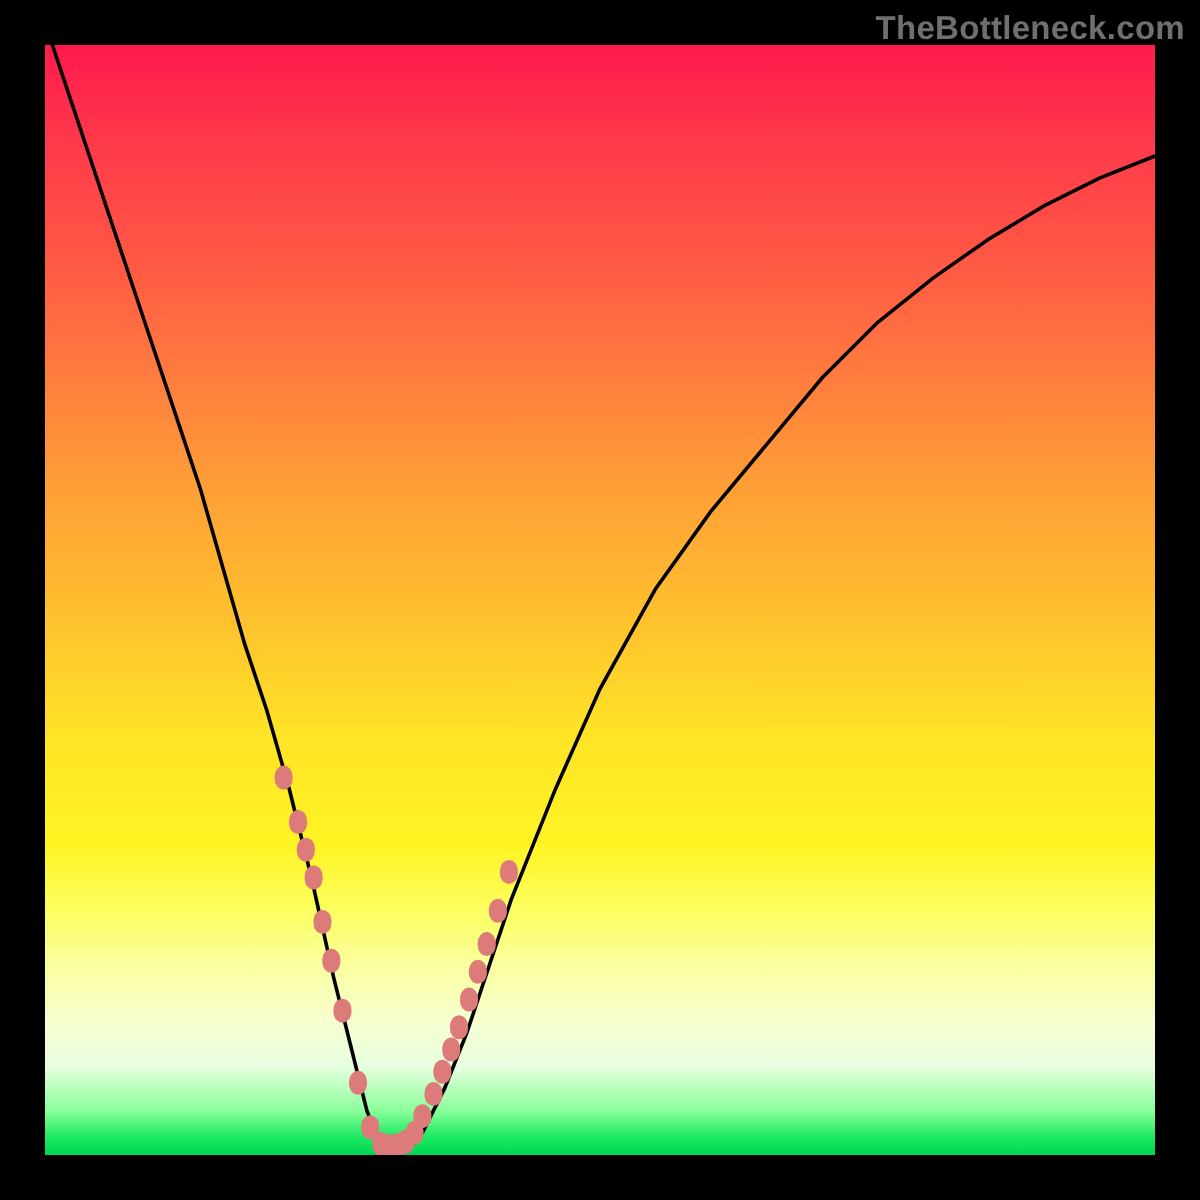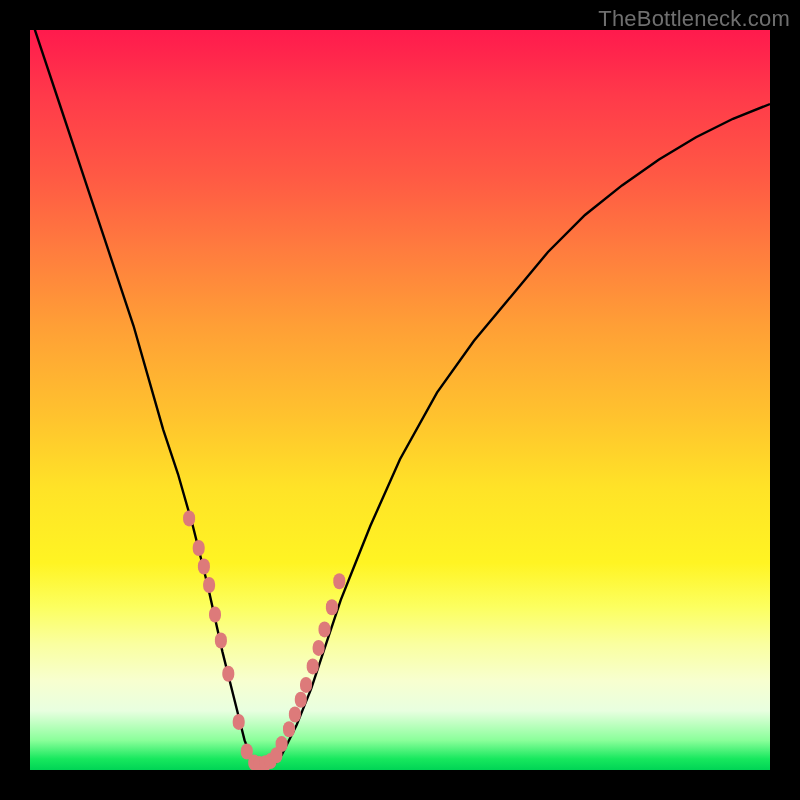--- a/index.html
+++ b/index.html
@@ -11,20 +11,21 @@
     overflow: hidden;
     font-family: Arial, Helvetica, sans-serif;
   }
   .frame {
     position: absolute;
     left: 0;
     top: 0;
     width: 800px;
     height: 784px;
     background: #000;
+    font-weight: bold;
   }
   .plot {
     position: absolute;
     left: 30px;
     top: 30px;
     width: 740px;
     height: 740px;
     background: linear-gradient(to bottom,
       #ff1a4d 0%,
       #ff3a4a 9%,

